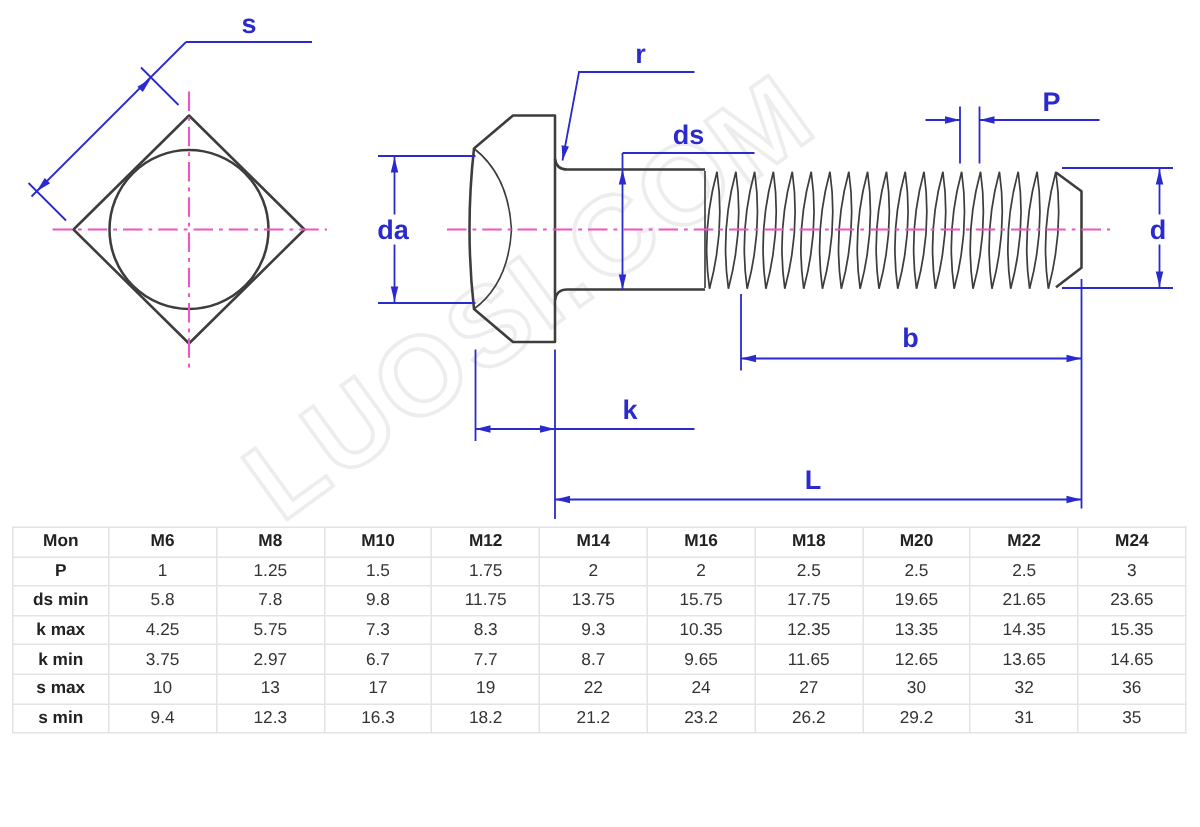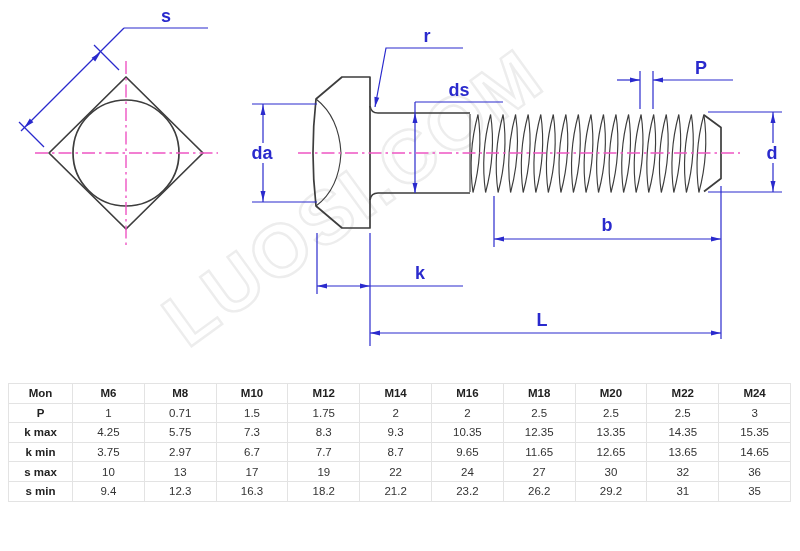--- a/index.html
+++ b/index.html
@@ -19,21 +19,21 @@
   .part-thin{fill:none;stroke:var(--draw-line);stroke-width:1.1;}
   #thread-lenses path{fill:#ffffff;stroke:var(--draw-line);stroke-width:1.15;}
   .dim{fill:none;stroke:var(--dim-blue);stroke-width:1.2;}
   .arrow{fill:var(--dim-blue);stroke:none;}
   .cl{fill:none;stroke:var(--center-pink);stroke-width:1.4;stroke-dasharray:13 4 2.5 4;}
   .dim-label{fill:var(--dim-blue);font-family:"Liberation Sans",sans-serif;font-size:18px;font-weight:bold;}
   .label-bg{fill:#ffffff;stroke:none;}
   .wm{fill:none;stroke:var(--watermark);stroke-width:2.4;font-family:"Liberation Sans",sans-serif;font-weight:bold;font-size:74px;letter-spacing:3px;}
 
   
-  #spec-table-wrap{position:absolute;left:8px;top:351px;width:783px;margin-top:32px;}
+  #spec-table-wrap{position:absolute;left:8px;top:351px;width:783px;}
   table{border-collapse:collapse;table-layout:fixed;width:783px;font-family:"Liberation Sans",sans-serif;}
   th,td{border:1px solid var(--tbl-border);height:18.6px;padding:0;text-align:center;vertical-align:middle;
         font-size:11.5px;color:var(--tbl-text);font-weight:normal;white-space:nowrap;}
   thead th{font-weight:bold;color:#222;}
   tbody th{font-weight:bold;color:#222;}
 </style>
 </head>
 <body>
 
 <svg id="drawing" width="800" height="351" viewBox="0 0 800 351" xmlns="http://www.w3.org/2000/svg">
@@ -179,29 +179,42 @@
           <th>M18</th>
           <th>M20</th>
           <th>M22</th>
           <th>M24</th>
         </tr>
     </thead>
     <tbody id="spec-body">
         <tr>
           <th>P</th>
           <td>1</td>
-          <td>0.71</td>
+          <td>1.25</td>
           <td>1.5</td>
           <td>1.75</td>
           <td>2</td>
           <td>2</td>
           <td>2.5</td>
           <td>2.5</td>
           <td>2.5</td>
           <td>3</td>
+        </tr>
+        <tr>
+          <th>ds min</th>
+          <td>5.8</td>
+          <td>7.8</td>
+          <td>9.8</td>
+          <td>11.75</td>
+          <td>13.75</td>
+          <td>15.75</td>
+          <td>17.75</td>
+          <td>19.65</td>
+          <td>21.65</td>
+          <td>23.65</td>
         </tr>
         <tr>
           <th>k max</th>
           <td>4.25</td>
           <td>5.75</td>
           <td>7.3</td>
           <td>8.3</td>
           <td>9.3</td>
           <td>10.35</td>
           <td>12.35</td>

